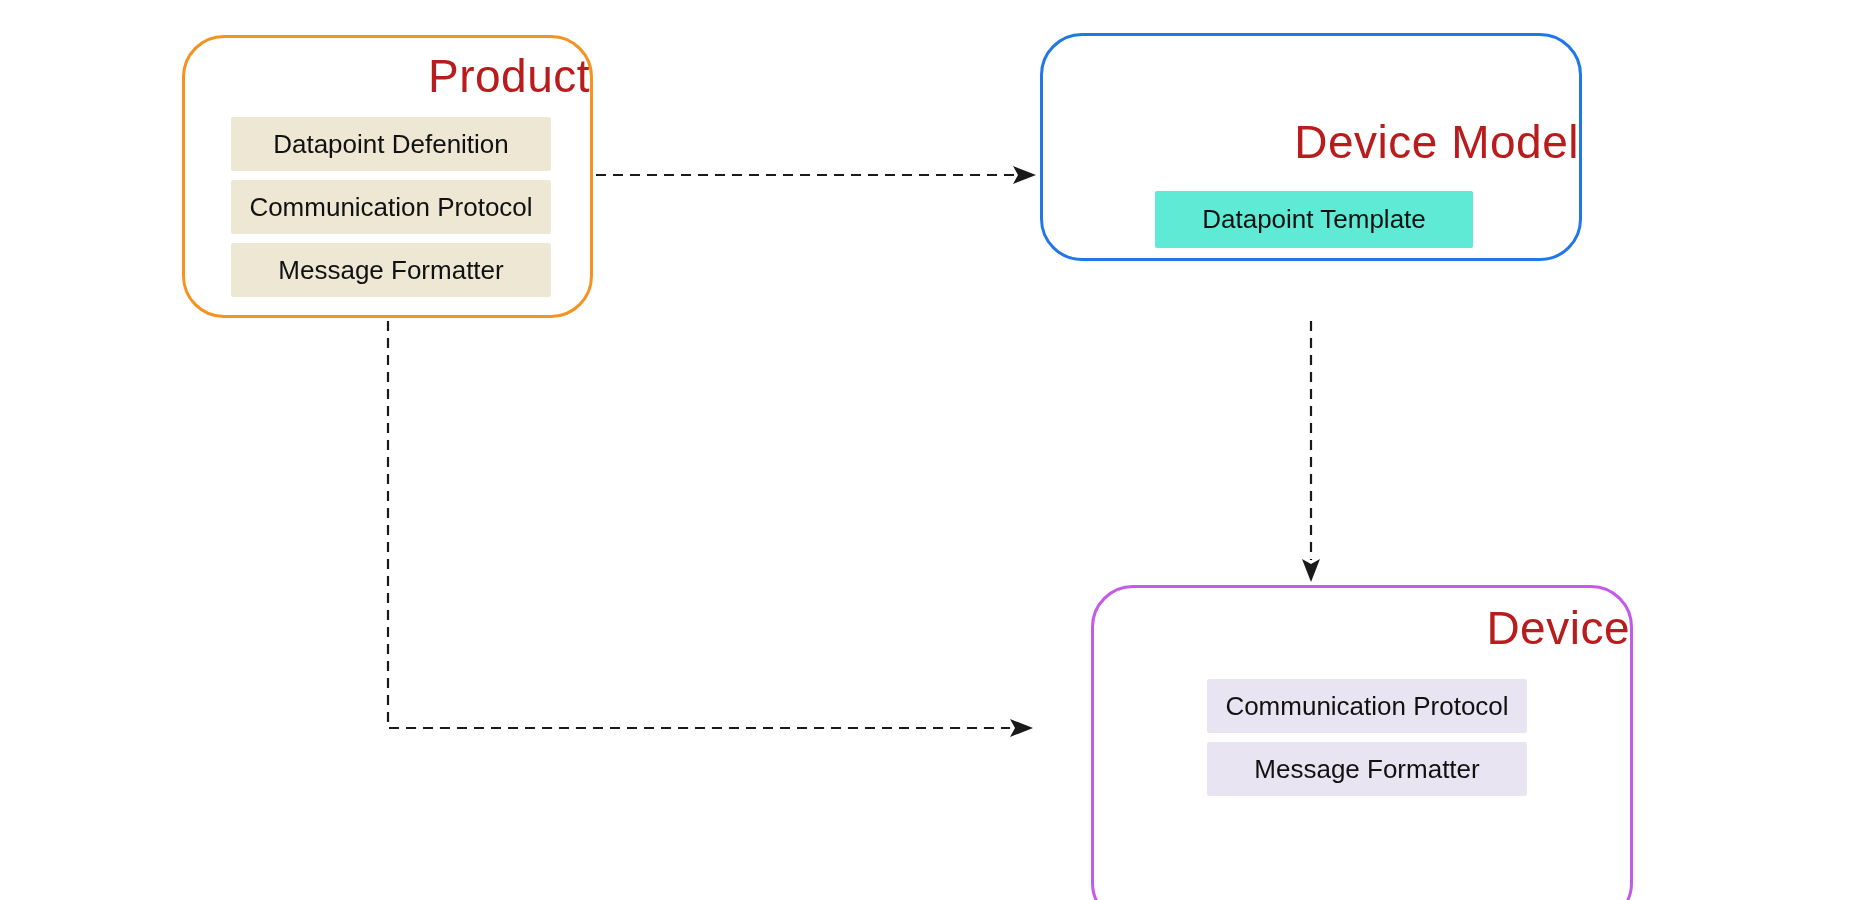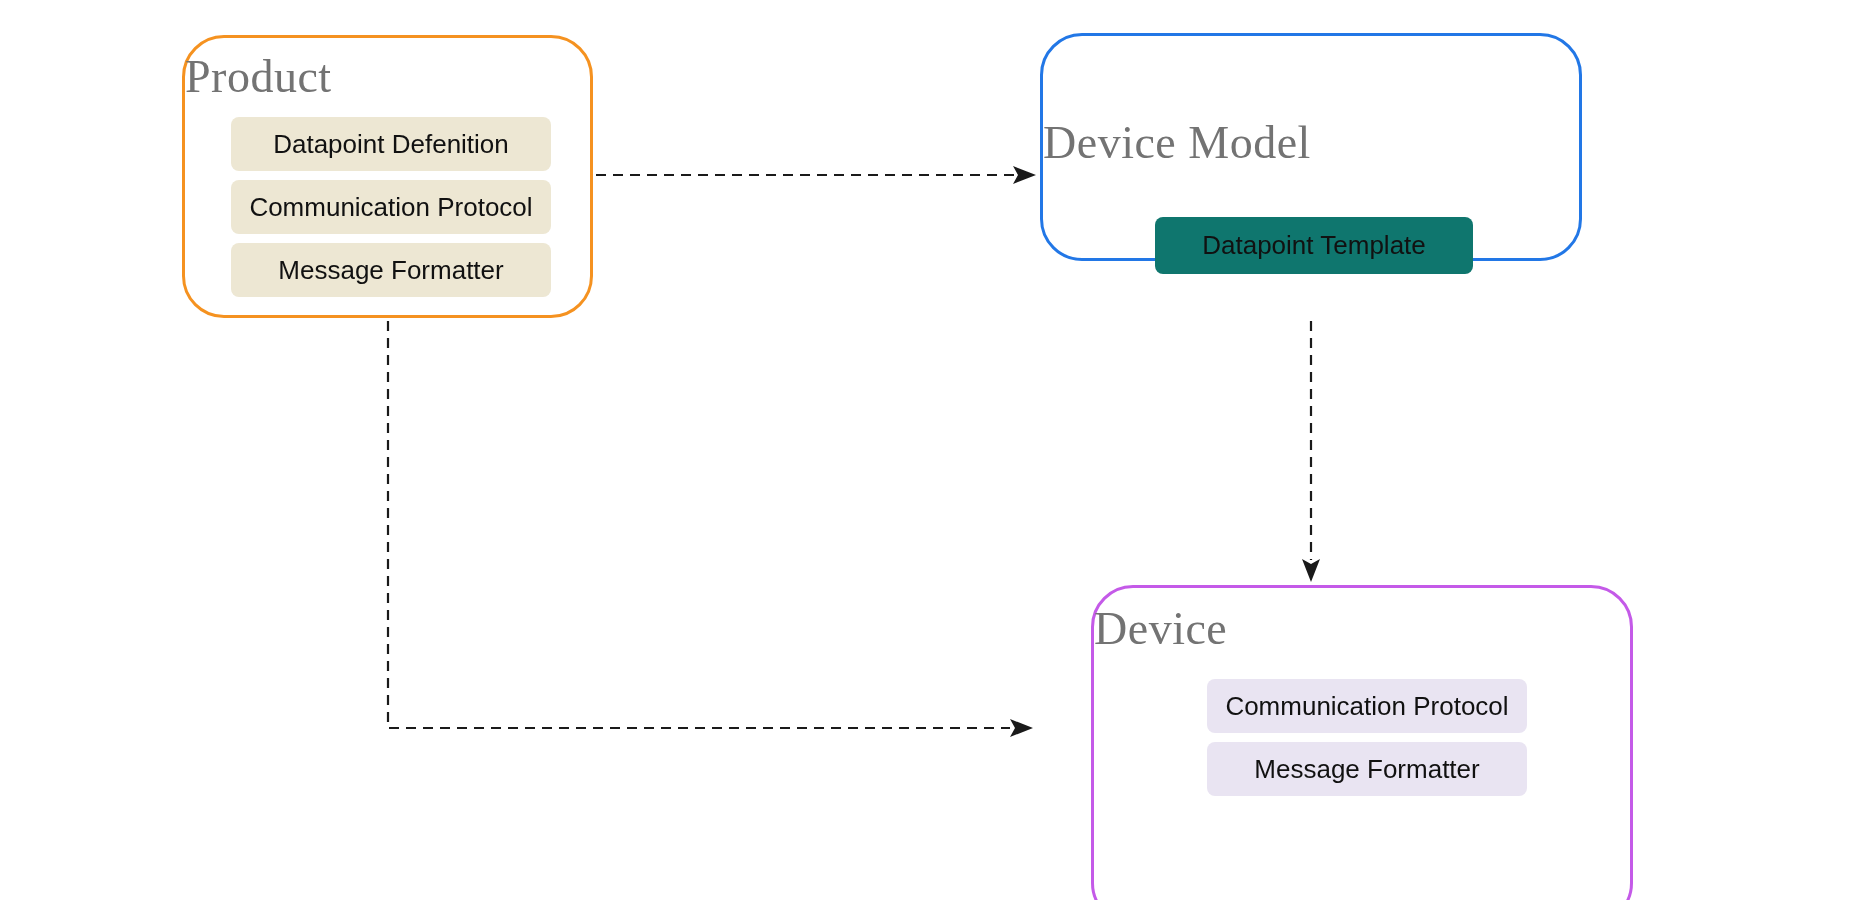--- a/index.html
+++ b/index.html
@@ -36,36 +36,35 @@
     position: absolute;
     background: #ffffff;
     border: 3px solid #888;
     border-radius: 42px;
     box-sizing: border-box;
   }
   .node-title {
     position: absolute;
     left: 0;
     width: 100%;
-    text-align: left;
+    text-align: right;
     font-size: 46px;
     line-height: 1.25;
-    color: #737373;
+    color: #b91c1c;
     letter-spacing: 0.5px;
     white-space: nowrap;
-    font-family: Liberation Serif, serif;
   }
   .items {
     position: absolute;
     display: flex;
     flex-direction: column;
     gap: 9px;
   }
   .item {
-    border-radius: 8px;
+    border-radius: 2px;
     display: flex;
     align-items: center;
     justify-content: center;
     font-size: 26px;
     color: #111111;
     white-space: nowrap;
   }
 
   
   .node-product { left: 182px; top: 35px; width: 411px; height: 283px; }
@@ -110,21 +109,21 @@
     <div class="items">
       <div class="item" style="background-color: rgb(237, 231, 211);">Datapoint Defenition</div>
       <div class="item" style="background-color: rgb(237, 231, 211);">Communication Protocol</div>
       <div class="item" style="background-color: rgb(237, 231, 211);">Message Formatter</div>
     </div>
   </div>
 
   <div class="node node-device-model" style="border-color: rgb(34, 119, 230);">
     <div class="node-title">Device Model</div>
     <div class="items">
-      <div class="item" style="background-color: #0f766e; margin-top: 26px;">Datapoint Template</div>
+      <div class="item" style="background-color: #5eead4;">Datapoint Template</div>
     </div>
   </div>
 
   <div class="node node-device" style="border-color: rgb(196, 90, 232);">
     <div class="node-title">Device</div>
     <div class="items">
       <div class="item" style="background-color: rgb(233, 228, 242);">Communication Protocol</div>
       <div class="item" style="background-color: rgb(233, 228, 242);">Message Formatter</div>
     </div>
   </div>

